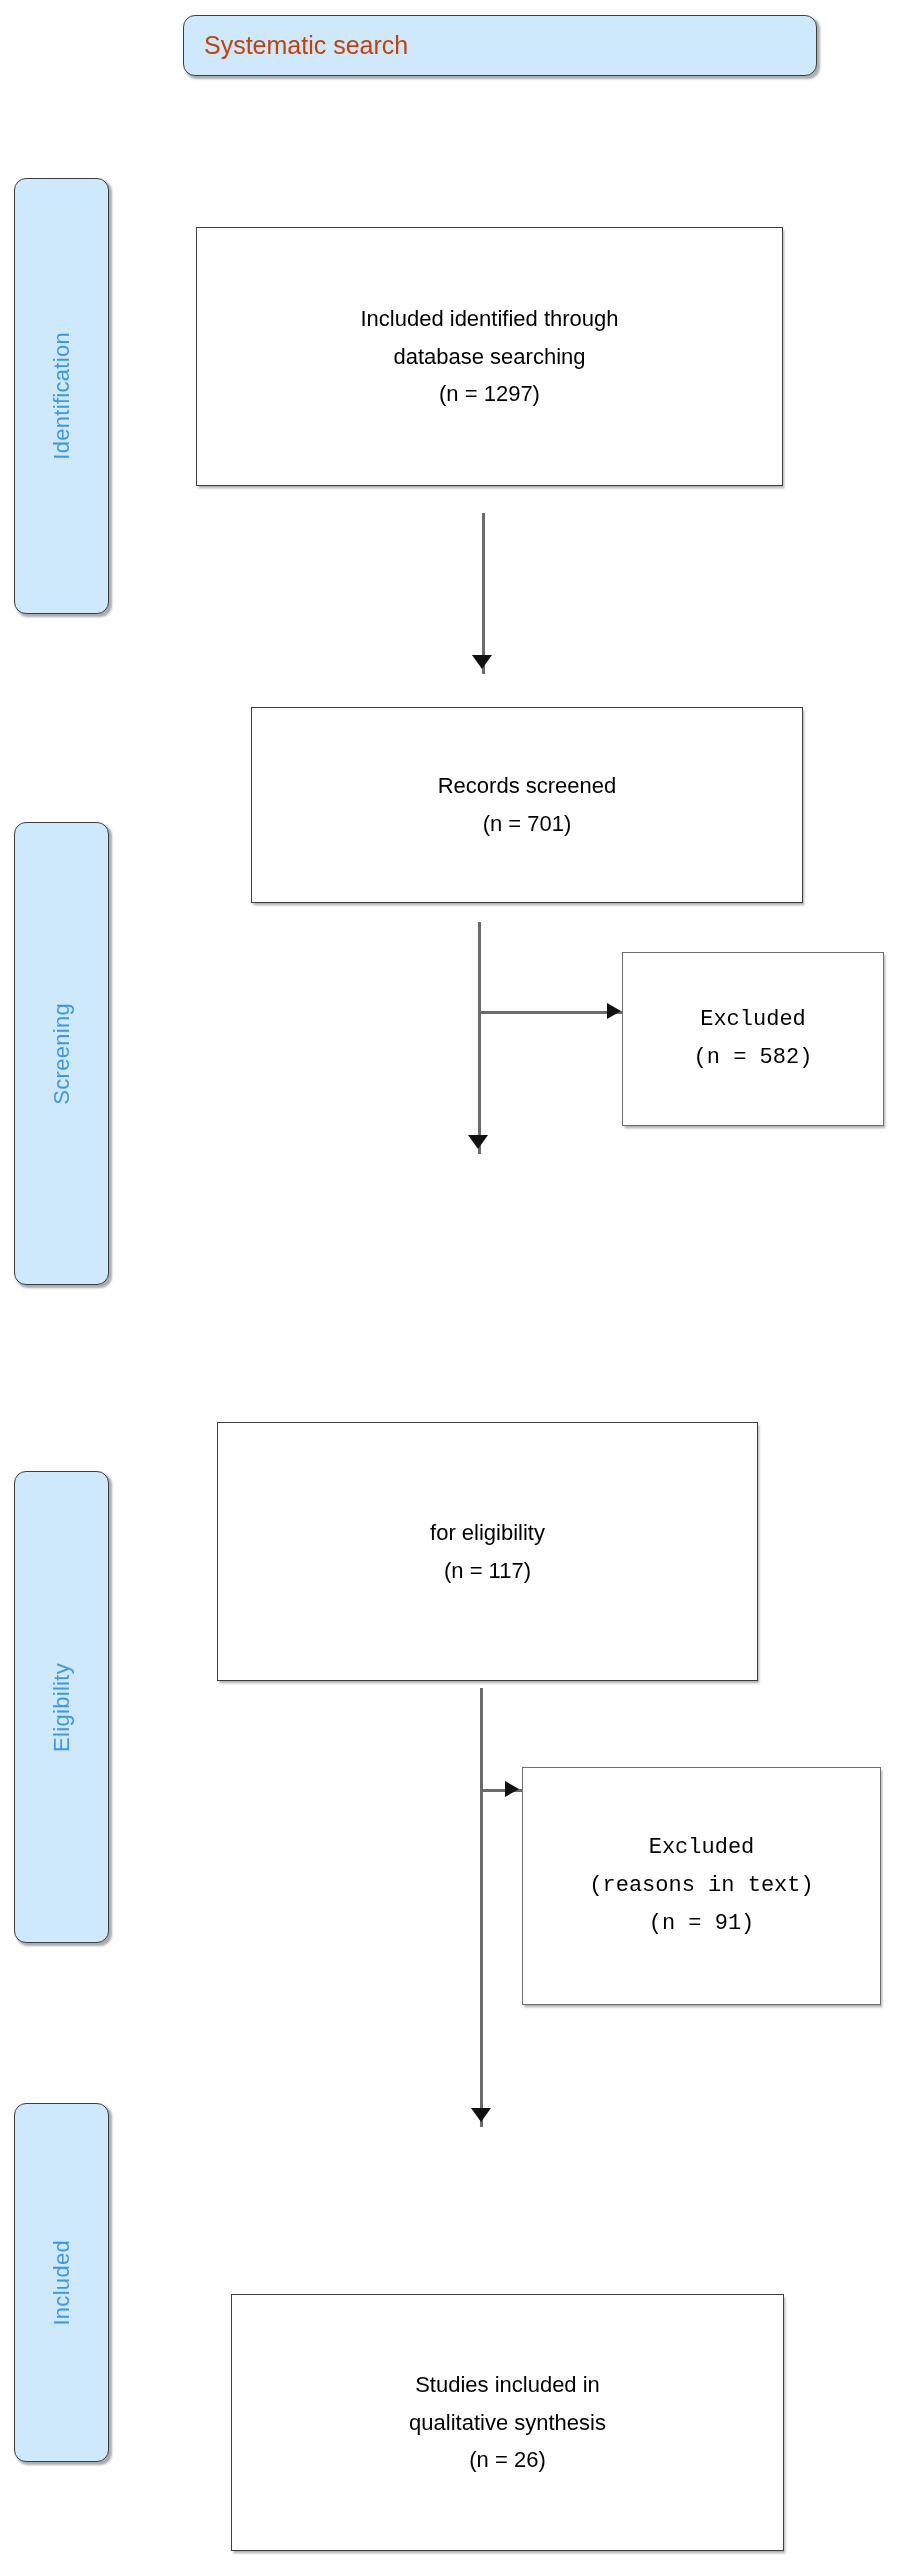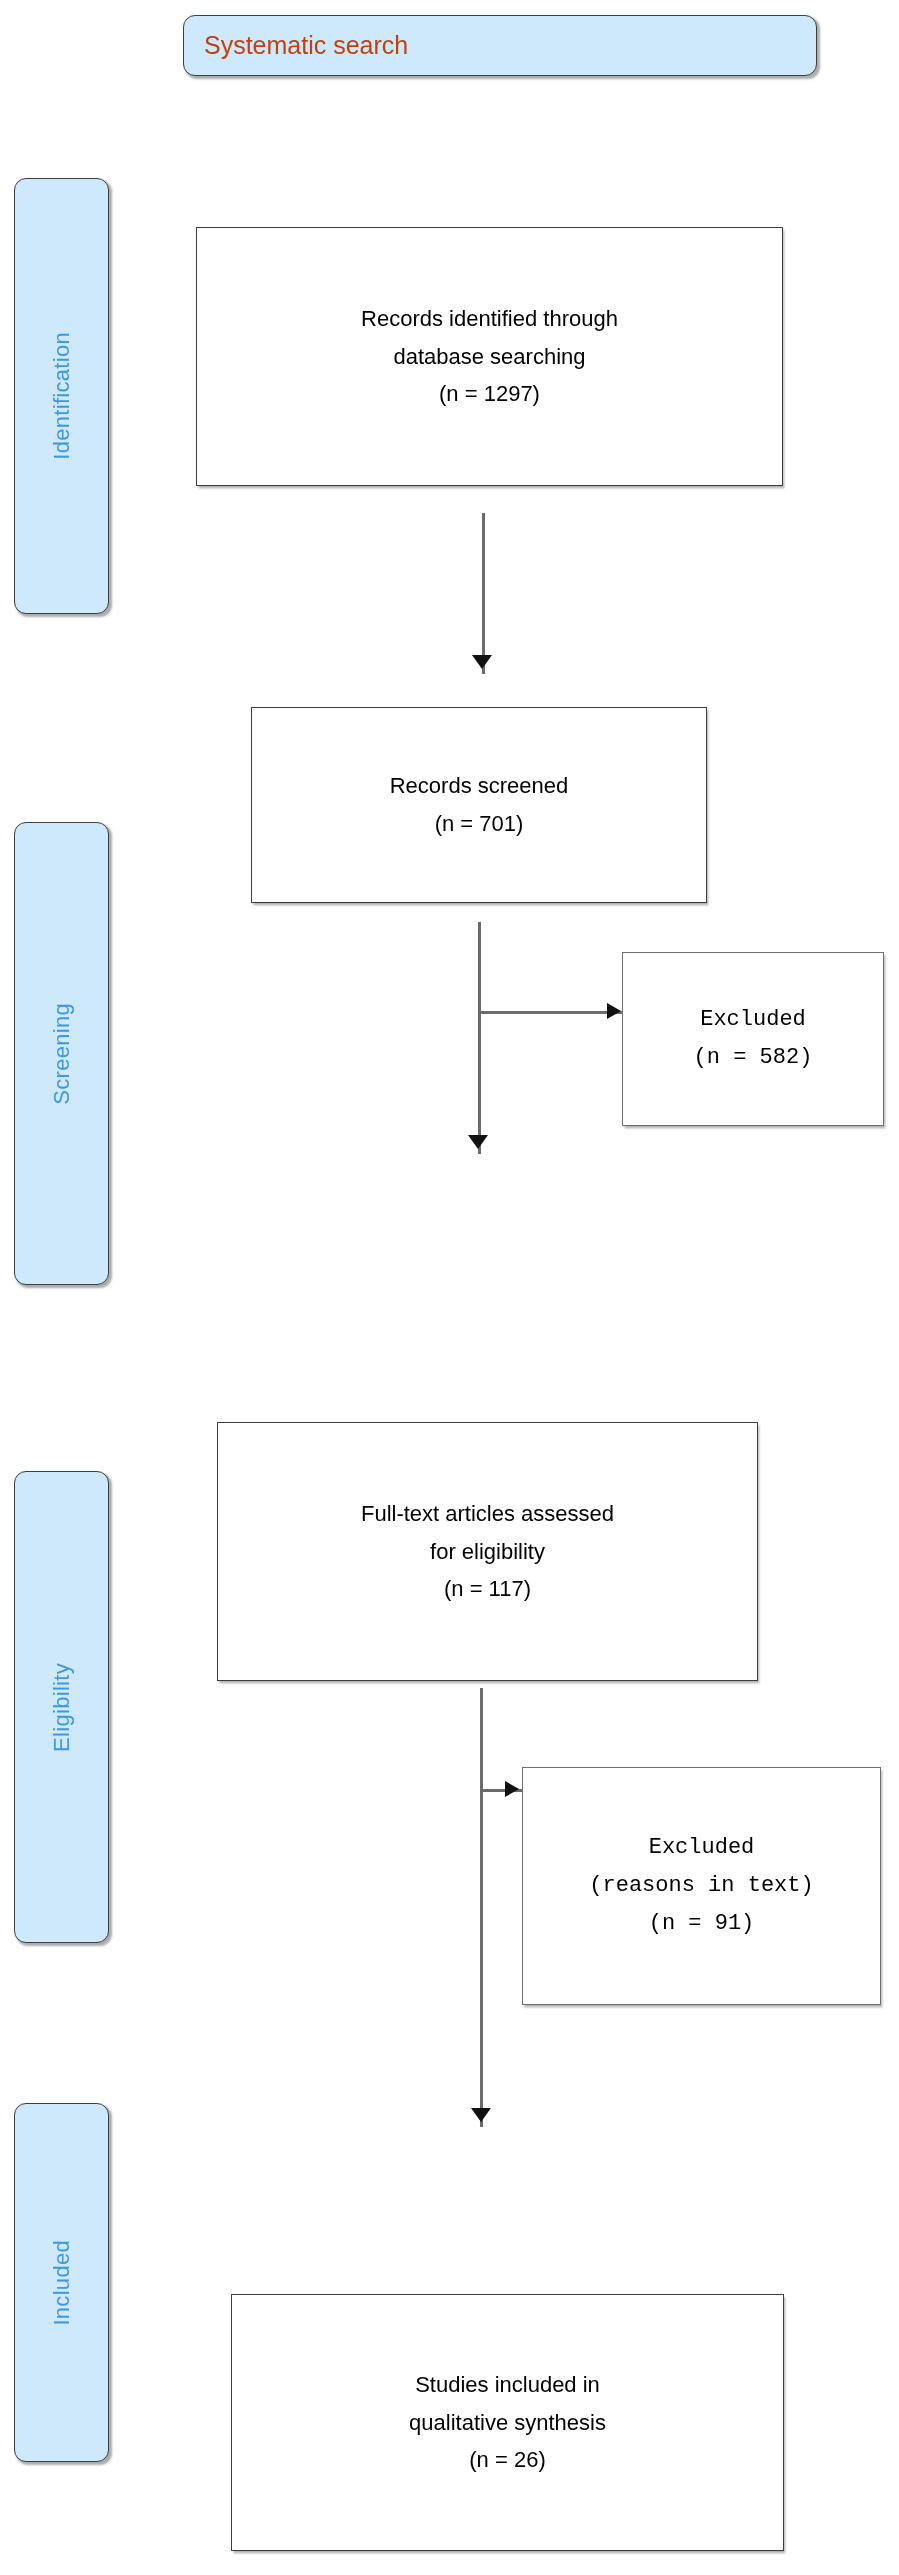--- a/index.html
+++ b/index.html
@@ -131,45 +131,44 @@
 
   <div class="phase-pill" style="left:14.3px; top:1471px; width:95px; height:472px;">
     <span class="phase-label">Eligibility</span>
   </div>
 
   <div class="phase-pill" style="left:14.3px; top:2103px; width:95px; height:359px;">
     <span class="phase-label">Included</span>
   </div>
 
   <div class="node-box" style="left:196px; top:227px; width:587px; height:259px;">
-    <span class="line">Records identified through</span>
+    <span class="line">Included identified through</span>
     <span class="line">database searching</span>
     <span class="line">(n = 1297)</span>
   </div>
 
   <div class="v-line" style="left:482px; top:513px; height:161px;"></div>
   <div class="arrow-down" style="left:472px; top:655px;"></div>
 
-  <div class="node-box" style="left:251px; top:707px; width:456px; height:196px;">
+  <div class="node-box" style="left:251px; top:707px; width:552px; height:196px;">
     <span class="line">Records screened</span>
     <span class="line">(n = 701)</span>
   </div>
 
   <div class="v-line" style="left:478px; top:922px; height:232px;"></div>
   <div class="h-line" style="left:478px; top:1011px; width:146px;"></div>
   <div class="arrow-right" style="left:607px; top:1003px;"></div>
   <div class="arrow-down" style="left:468px; top:1135px;"></div>
 
   <div class="node-box thin-border" style="left:622px; top:952px; width:262px; height:174px;">
     <span class="line">Excluded</span>
     <span class="line">(n = 582)</span>
   </div>
 
   <div class="node-box" style="left:217px; top:1422px; width:541px; height:259px;">
-    <span class="line">Full-text articles assessed</span>
     <span class="line">for eligibility</span>
     <span class="line">(n = 117)</span>
   </div>
 
   <div class="v-line" style="left:480px; top:1688px; height:439px;"></div>
   <div class="h-line" style="left:480px; top:1789px; width:44px;"></div>
   <div class="arrow-right" style="left:505px; top:1781px;"></div>
   <div class="arrow-down" style="left:471px; top:2108px;"></div>
 
   <div class="node-box thin-border" style="left:522px; top:1767px; width:359px; height:238px;">

